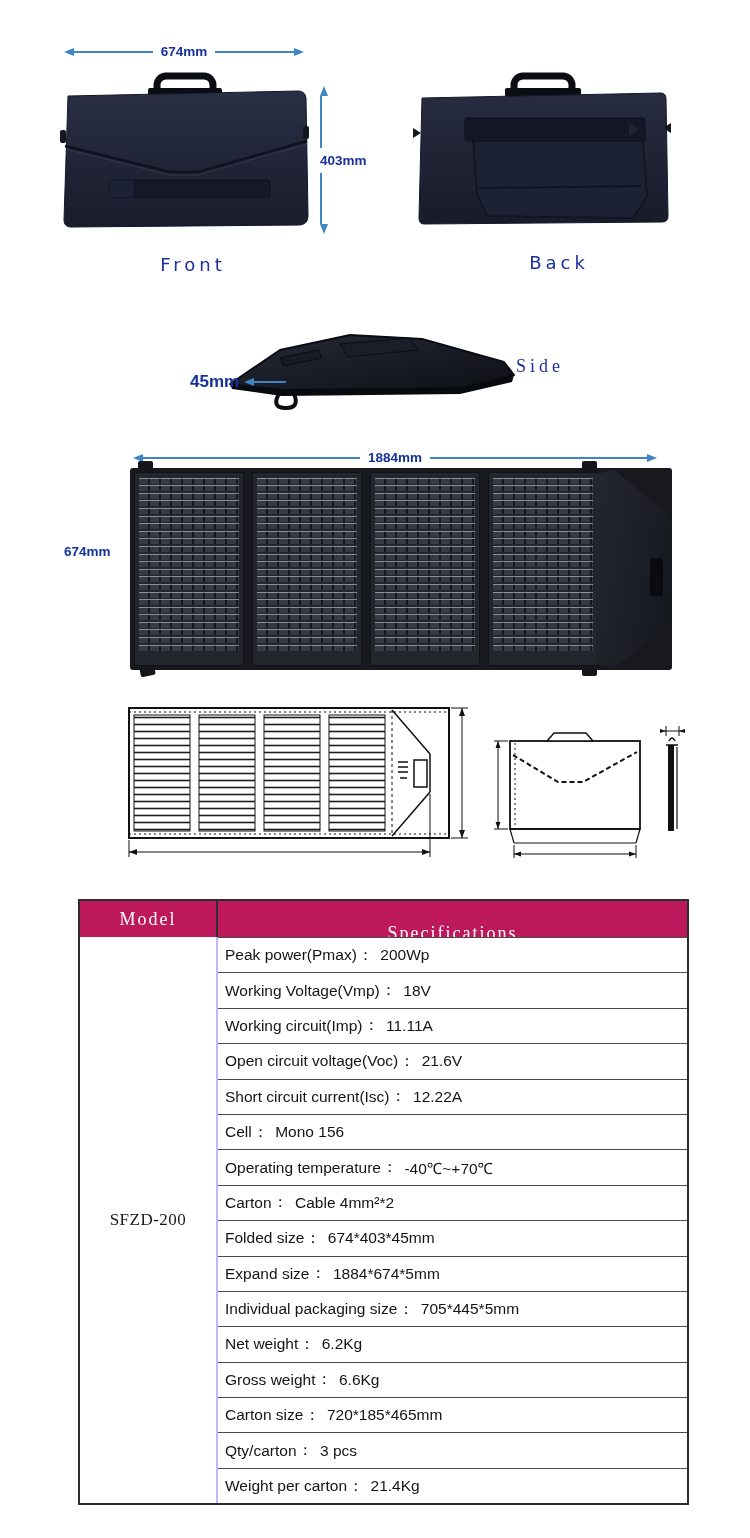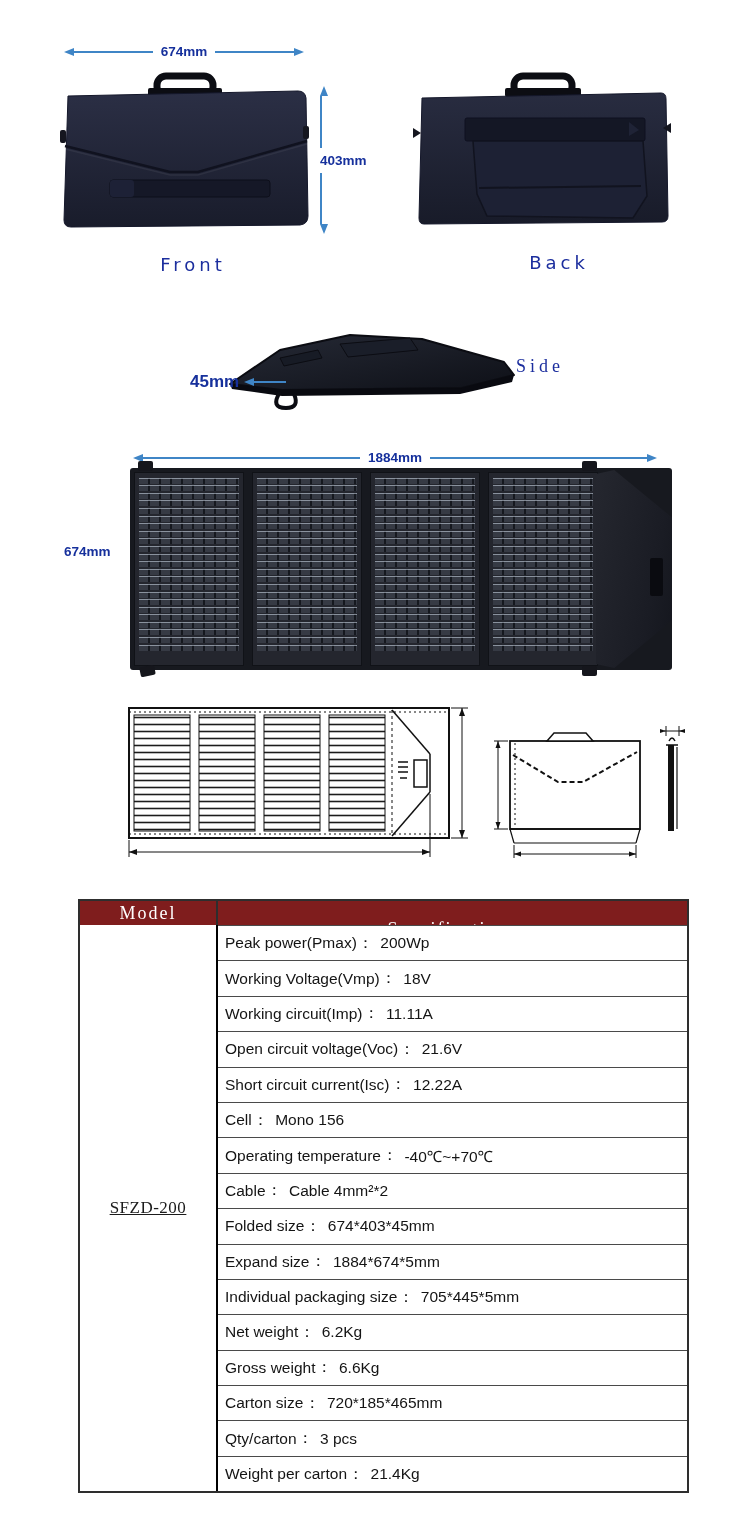--- a/index.html
+++ b/index.html
@@ -41,29 +41,29 @@
   .panel-flap { position:absolute; left:466px; top:2px; width:76px; height:198px;
     background:linear-gradient(100deg,#25272f 0%, #1a1c24 70%, #14161d 100%);
     clip-path:polygon(0 2%, 24% 0, 100% 24%, 100% 76%, 24% 100%, 0 98%); }
   .panel-flap .patch { position:absolute; right:9px; top:88px; width:13px; height:38px;
     background:#0a0b10; border-radius:2px; }
   .corner-tab { position:absolute; width:15px; height:10px; background:#15161c; border-radius:2px; }
 
   
   .spec-table { position:absolute; left:78px; top:899px; width:611px;
     border:2px solid #2e2e2e; background:#fff; }
-  .thead { display:flex; height:24px; background:#7f1d1d; }
+  .thead { display:flex; height:36px; background:#be185d; }
   .th { color:#ffffff; font-family:"Liberation Serif", serif; font-size:18px;
     letter-spacing:2px; display:flex; align-items:center; justify-content:center; }
   .model-col { width:138px; border-right:2px solid #2e2e2e; }
   .spec-col { flex:1;margin-top:28px; }
   .tbody { display:flex; }
-  .model-cell { width:138px; border-right:2px solid #000000; display:flex;
+  .model-cell { width:138px; border-right:2px solid #c4b5fd; display:flex;
     align-items:center; justify-content:center; font-family:"Liberation Serif", serif;
-    font-size:17px; letter-spacing:0.5px; color:#1b1b1b;text-decoration:underline; }
+    font-size:17px; letter-spacing:0.5px; color:#1b1b1b; }
   .rows { flex:1; }
   .spec-row { height:35.4px; border-top:1px solid #4a4a4a; display:flex;
     align-items:center; padding-left:7px; font-size:15.5px; color:#141414; }
   .spec-colon { margin:0 7px 0 1px; }
 
   svg { display:block; }
 </style>
 </head>
 <body>
 
@@ -369,21 +369,21 @@
             <span class="spec-label">Cell</span>
             <span class="spec-colon">：</span>
             <span class="spec-value">Mono 156</span>
           </div>
           <div class="spec-row">
             <span class="spec-label">Operating temperature</span>
             <span class="spec-colon">：</span>
             <span class="spec-value">-40℃~+70℃</span>
           </div>
           <div class="spec-row">
-            <span class="spec-label">Cable</span>
+            <span class="spec-label">Carton</span>
             <span class="spec-colon">：</span>
             <span class="spec-value">Cable 4mm²*2</span>
           </div>
           <div class="spec-row">
             <span class="spec-label">Folded size</span>
             <span class="spec-colon">：</span>
             <span class="spec-value">674*403*45mm</span>
           </div>
           <div class="spec-row">
             <span class="spec-label">Expand size</span>

